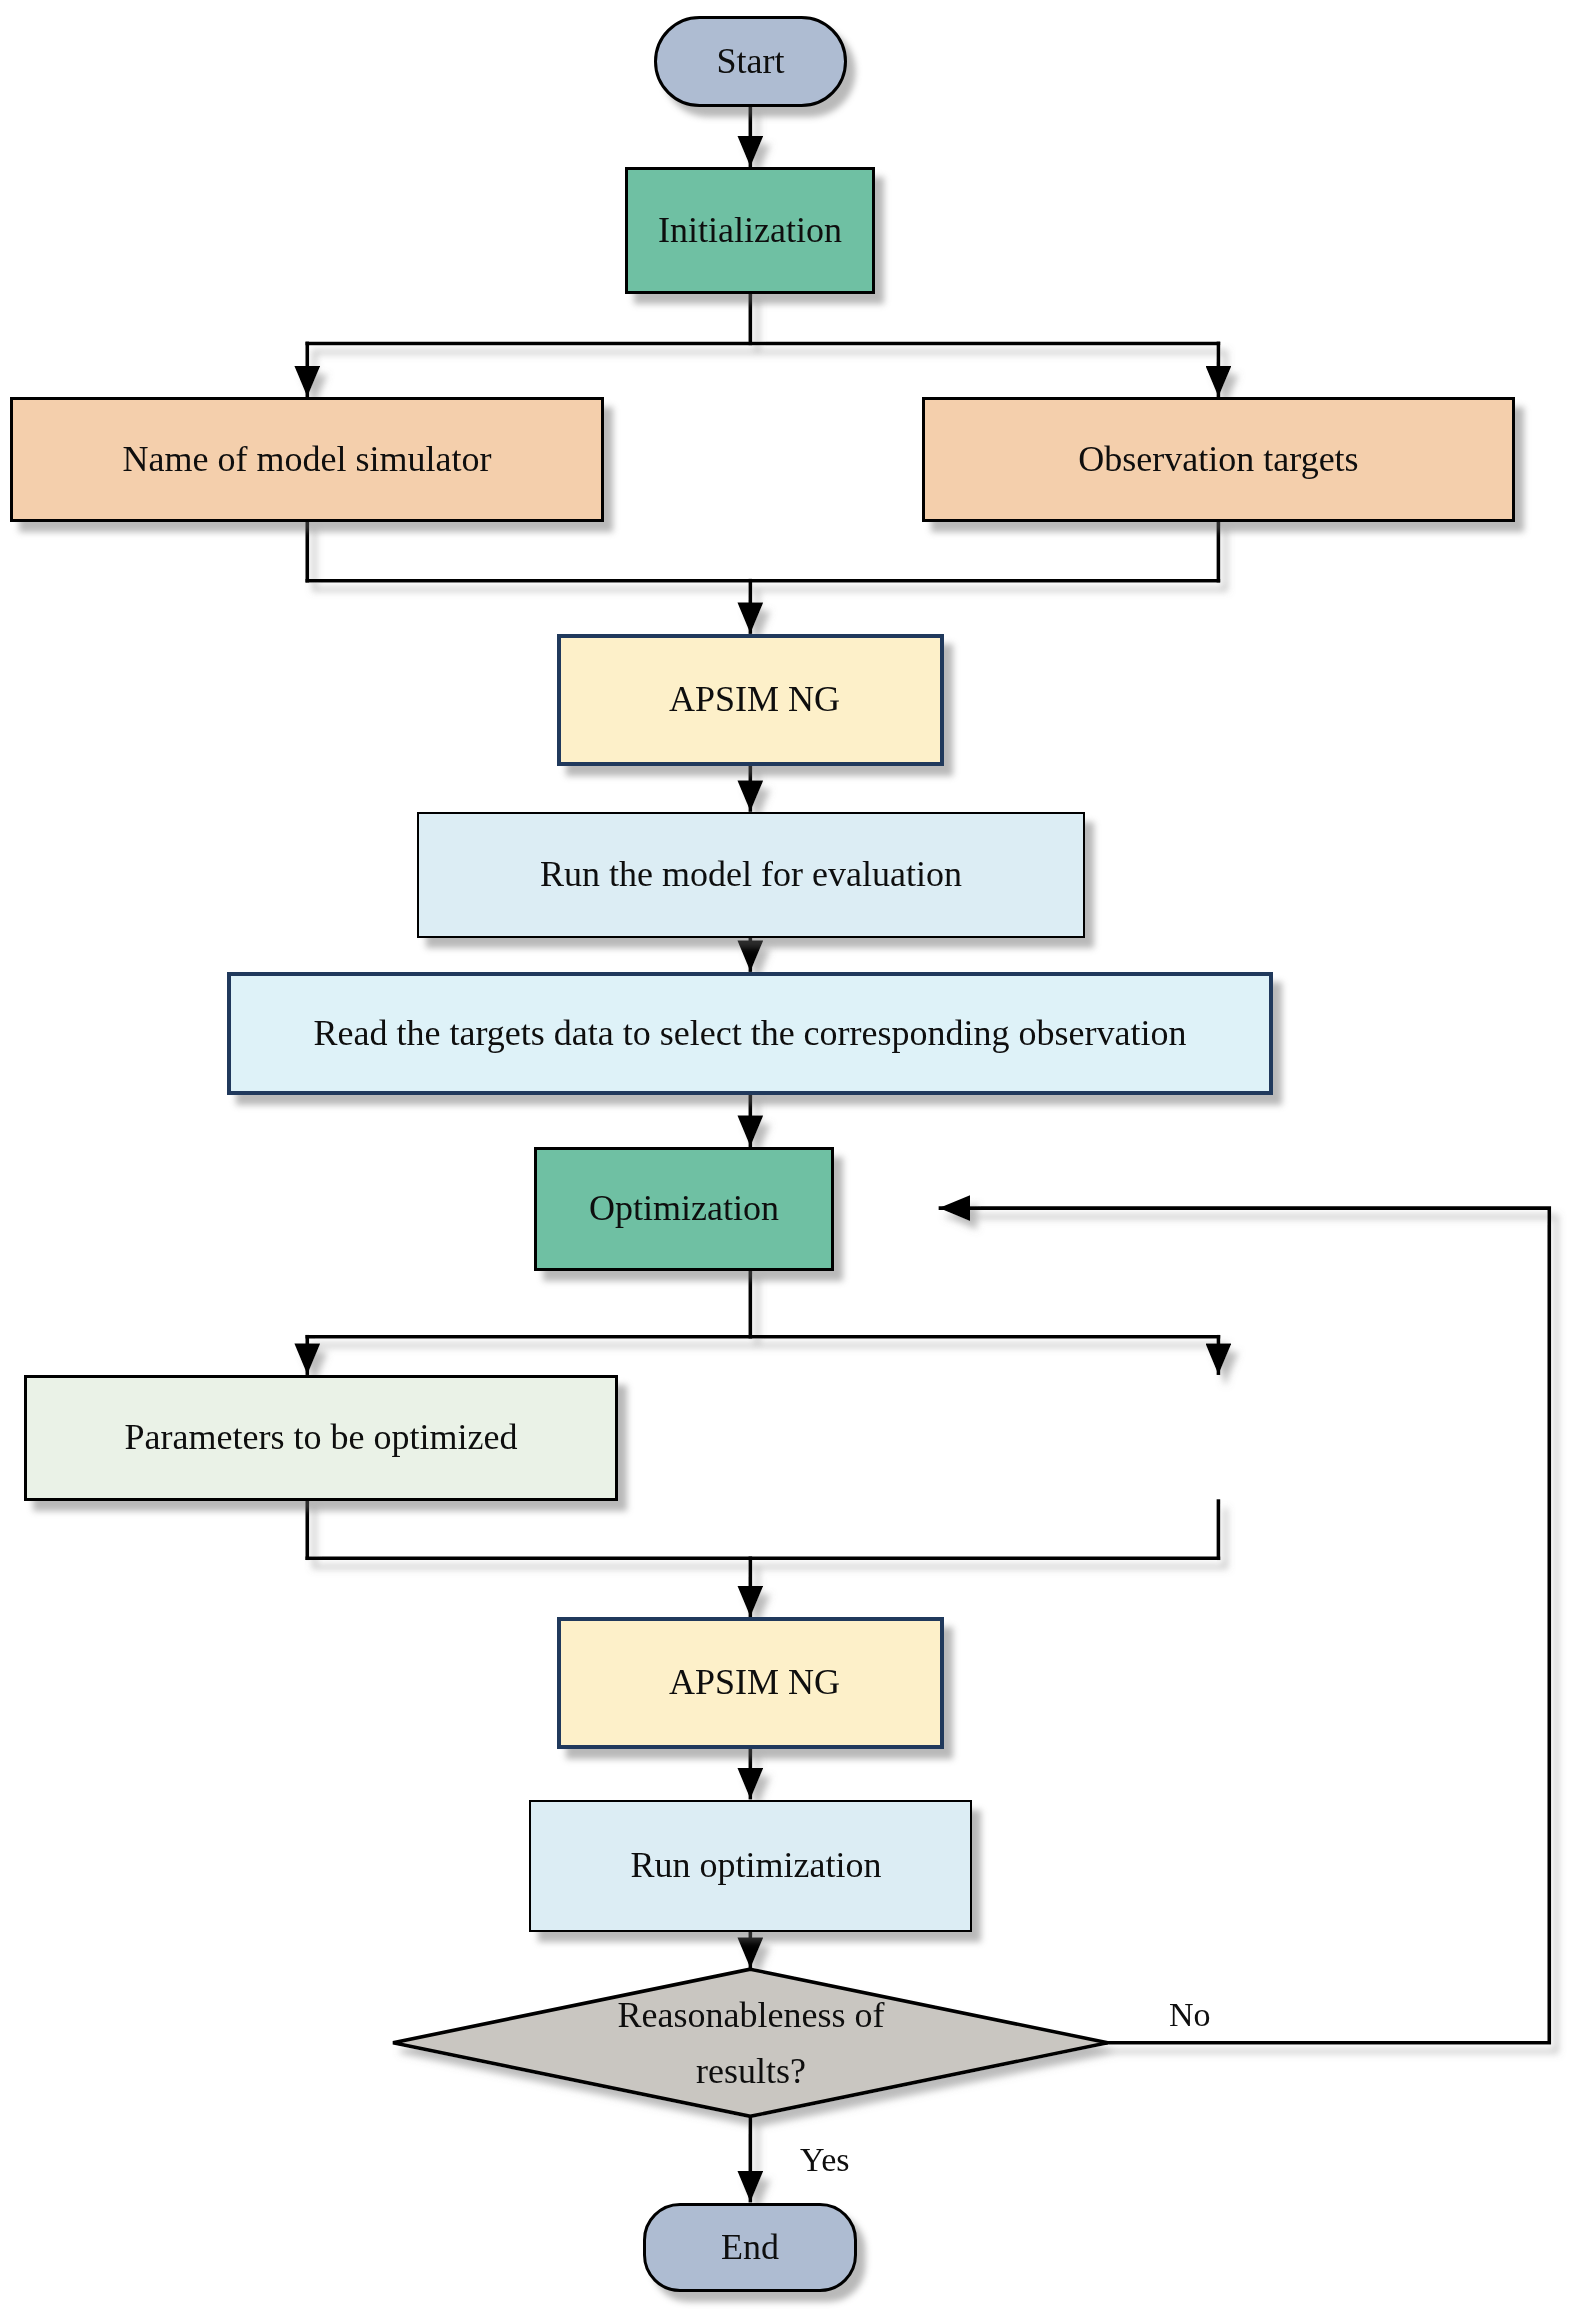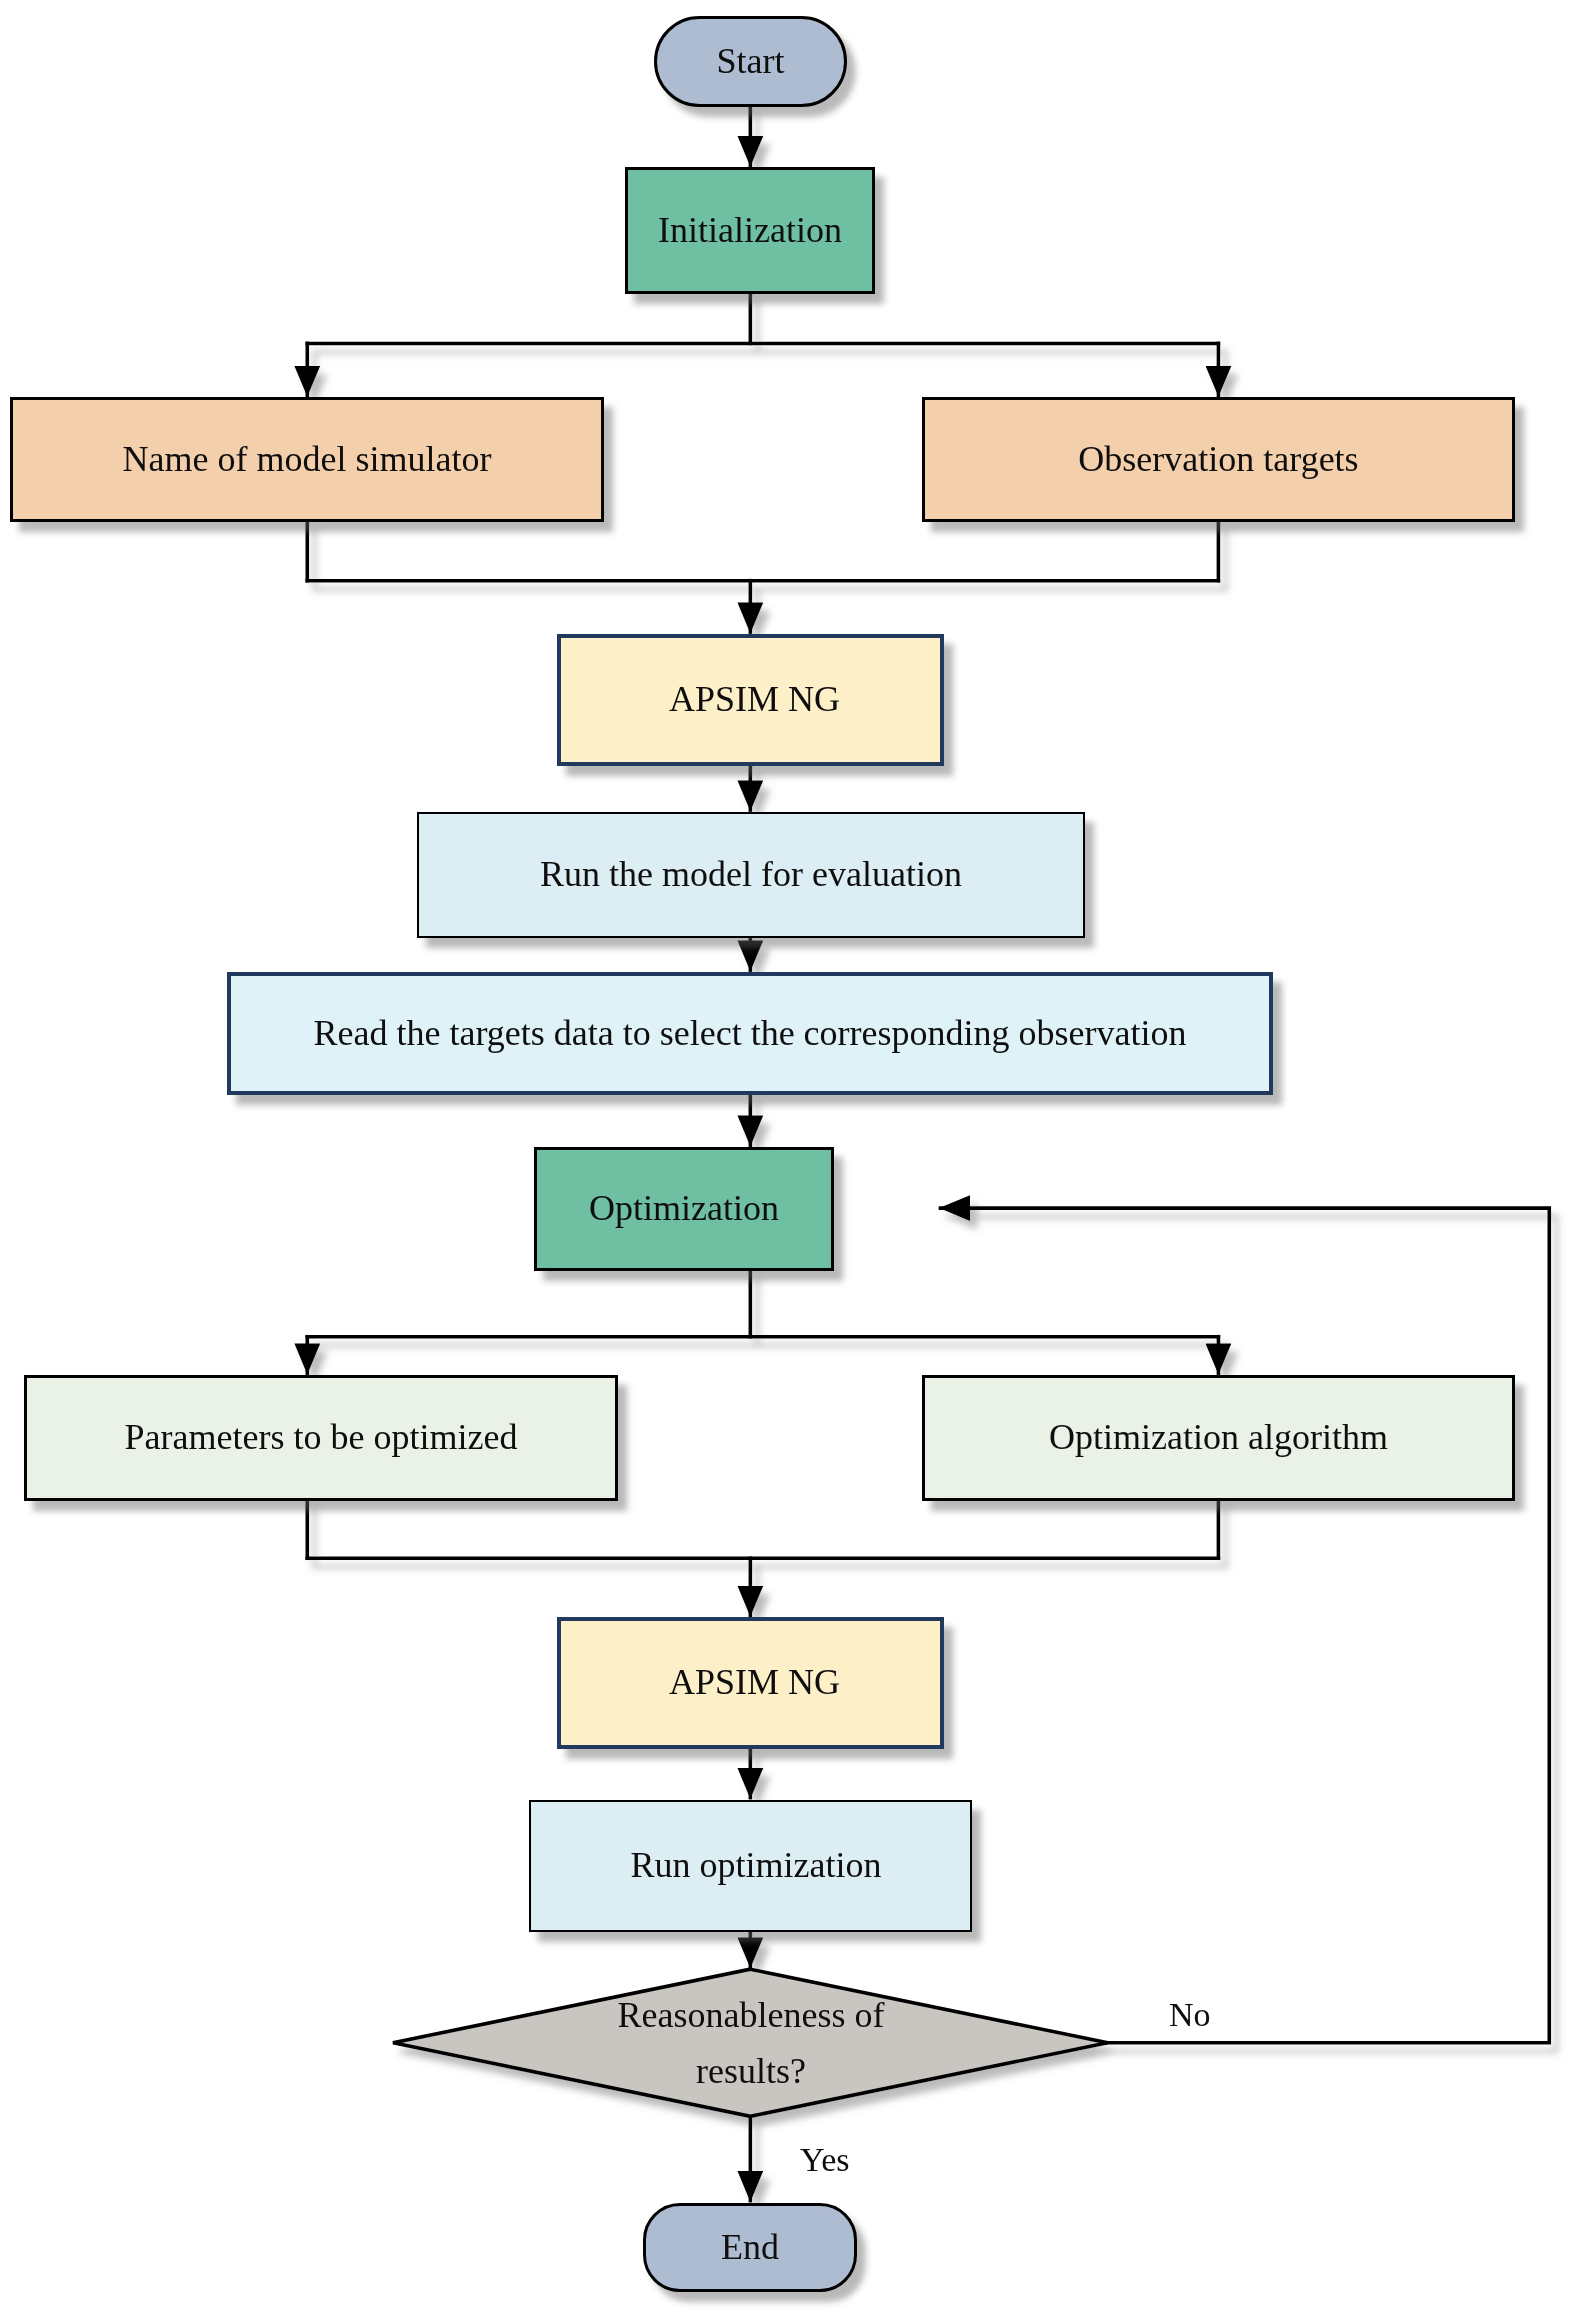--- a/index.html
+++ b/index.html
@@ -112,23 +112,20 @@
   </div>
 
   <div class="node stage" style="left:534px;top:1147px;width:300px;height:124px;">
     <span>Optimization</span>
   </div>
 
   <div class="node option" style="left:24px;top:1375px;width:594px;height:126px;">
     <span>Parameters to be optimized</span>
   </div>
 
-  <div class="node option" style="left:922px;top:1375px;width:593px;height:126px;">
-    <span>Optimization algorithm</span>
-  </div>
 
   <div class="node apsim" style="left:557px;top:1617px;width:387px;height:132px;">
     <span>APSIM NG</span>
   </div>
 
   <div class="node runbox" style="left:529px;top:1800px;width:443px;height:132px;padding-left:11px;">
     <span>Run optimization</span>
   </div>
 
   <div class="decision-label">

